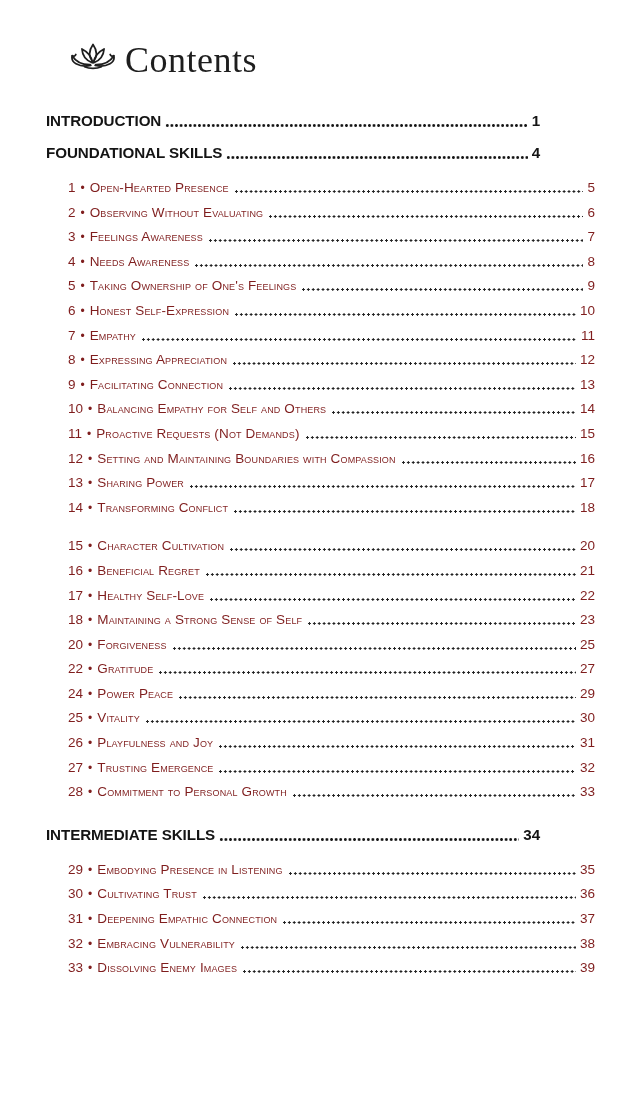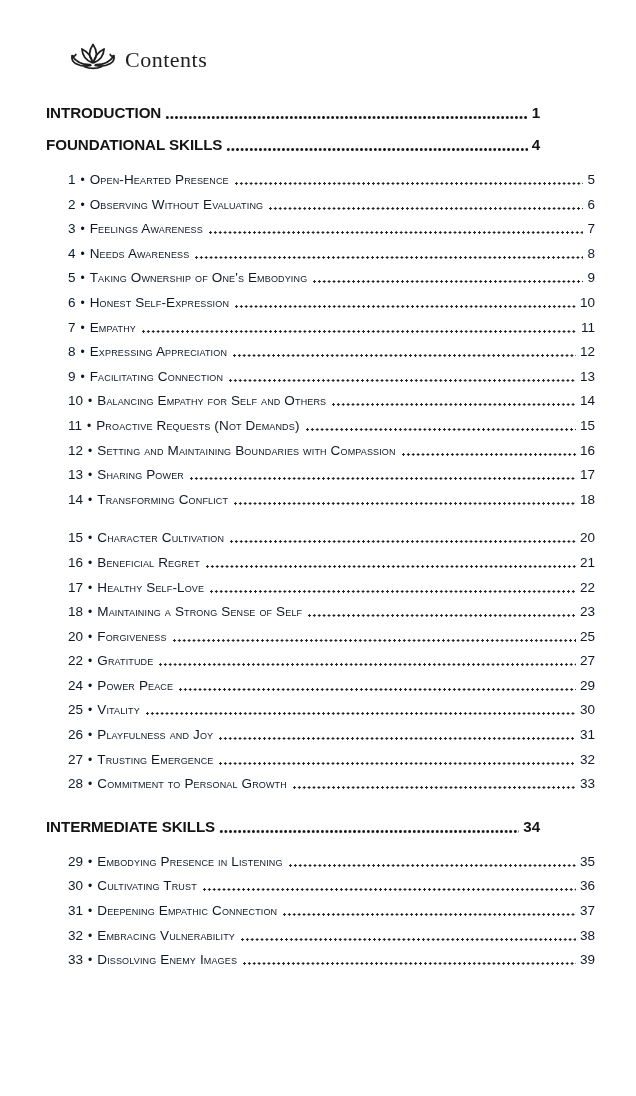--- a/index.html
+++ b/index.html
@@ -12,38 +12,38 @@
     color:#1c1c1c;
     margin:0 auto;
   }
   .title-row{
     position:absolute;top:40px;left:70px;
     display:flex;align-items:center;
   }
   .lotus{width:46px;height:40px;margin-right:9px;flex-shrink:0;}
   .contents-title{
     font-family:"Liberation Serif",serif;
-    font-size:22px;font-weight:400;color:#1e1e1e;
+    font-size:36px;font-weight:400;color:#1e1e1e;
     letter-spacing:0.5px;line-height:40px;
   }
-  .toc{position:absolute;top:96px;left:46px;width:549px;}
+  .toc{position:absolute;top:104px;left:46px;width:549px;}
   .section{margin-top:14px;}
   .section:nth-of-type(1){margin-top:8px;}
   .section:nth-of-type(3){margin-top:3px;}
   .section:nth-of-type(4){margin-top:21px;}
   .section-row{
     display:flex;align-items:baseline;
     width:494px;
     font-weight:700;font-size:15.2px;line-height:18px;
     color:#141414;letter-spacing:-0.1px;
   }
   .entries{margin:14px 0 0 22px;width:527px;}
   .entry-row{
     display:flex;align-items:baseline;
-    font-size:13.5px;line-height:24.6px;color:#0f172a;text-align:right;
+    font-size:13.5px;line-height:24.6px;color:#7f1d1d;text-align:right;
   }
   .entry-left{flex-shrink:0;white-space:nowrap;}
   .entry-num{font-weight:400;}
   .bullet{padding:0 5px;font-size:12px;}
   .entry-title{font-variant:small-caps;letter-spacing:0.15px;}
   .page-num{flex-shrink:0;white-space:nowrap;}
   .leader{
     flex:1 1 auto;align-self:stretch;
     margin:0 4px 0 5px;
     background-image:radial-gradient(circle,#222 1.05px,rgba(0,0,0,0) 1.35px);
@@ -106,21 +106,21 @@
             <span class="entry-left"><span class="entry-num">3</span><span class="bullet">•</span><span class="entry-title">Feelings Awareness</span></span>
             <span class="leader"></span>
             <span class="page-num">7</span>
           </div>
           <div class="entry-row">
             <span class="entry-left"><span class="entry-num">4</span><span class="bullet">•</span><span class="entry-title">Needs Awareness</span></span>
             <span class="leader"></span>
             <span class="page-num">8</span>
           </div>
           <div class="entry-row">
-            <span class="entry-left"><span class="entry-num">5</span><span class="bullet">•</span><span class="entry-title">Taking Ownership of One's Embodying</span></span>
+            <span class="entry-left"><span class="entry-num">5</span><span class="bullet">•</span><span class="entry-title">Taking Ownership of One's Feelings</span></span>
             <span class="leader"></span>
             <span class="page-num">9</span>
           </div>
           <div class="entry-row">
             <span class="entry-left"><span class="entry-num">6</span><span class="bullet">•</span><span class="entry-title">Honest Self-Expression</span></span>
             <span class="leader"></span>
             <span class="page-num">10</span>
           </div>
           <div class="entry-row">
             <span class="entry-left"><span class="entry-num">7</span><span class="bullet">•</span><span class="entry-title">Empathy</span></span>

